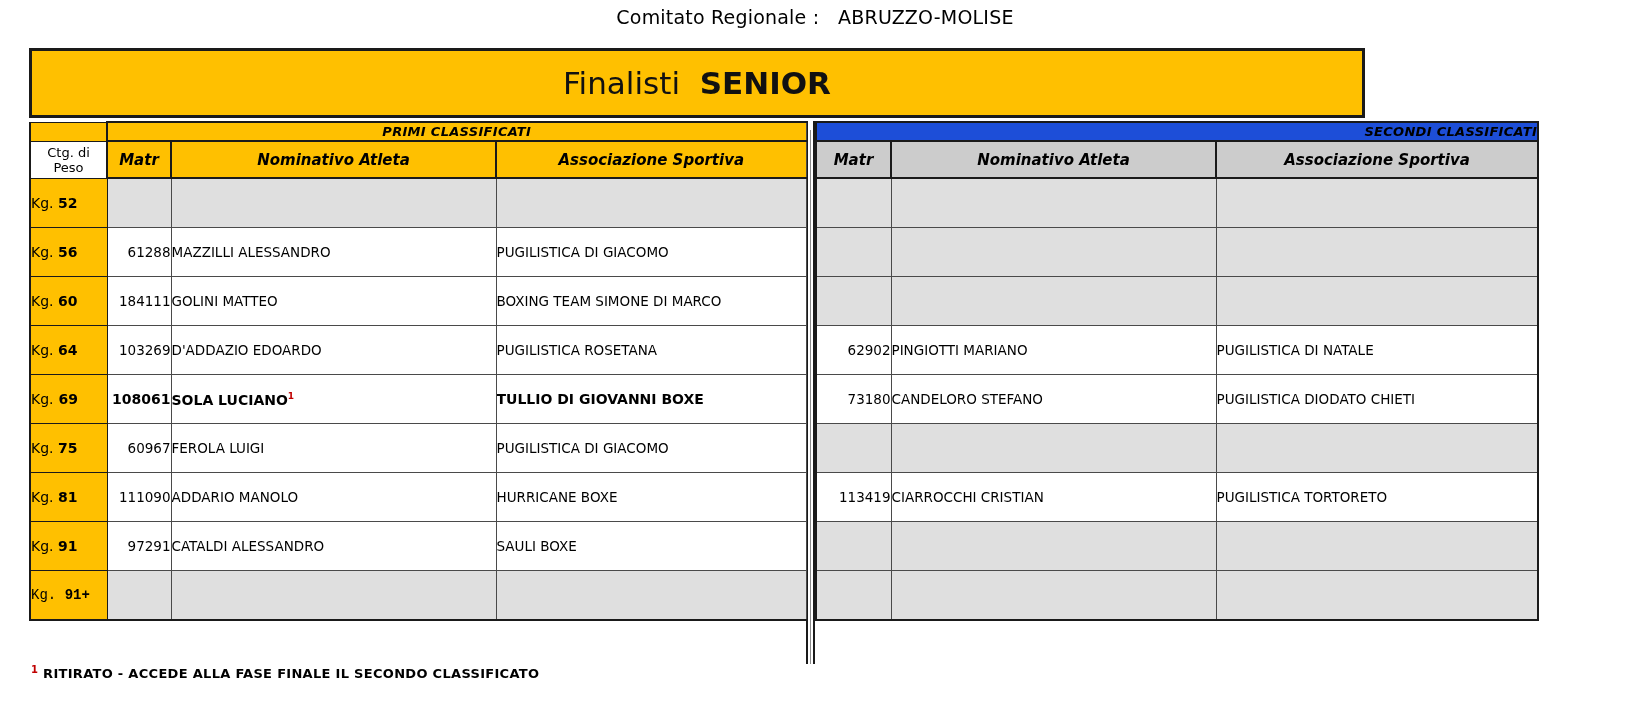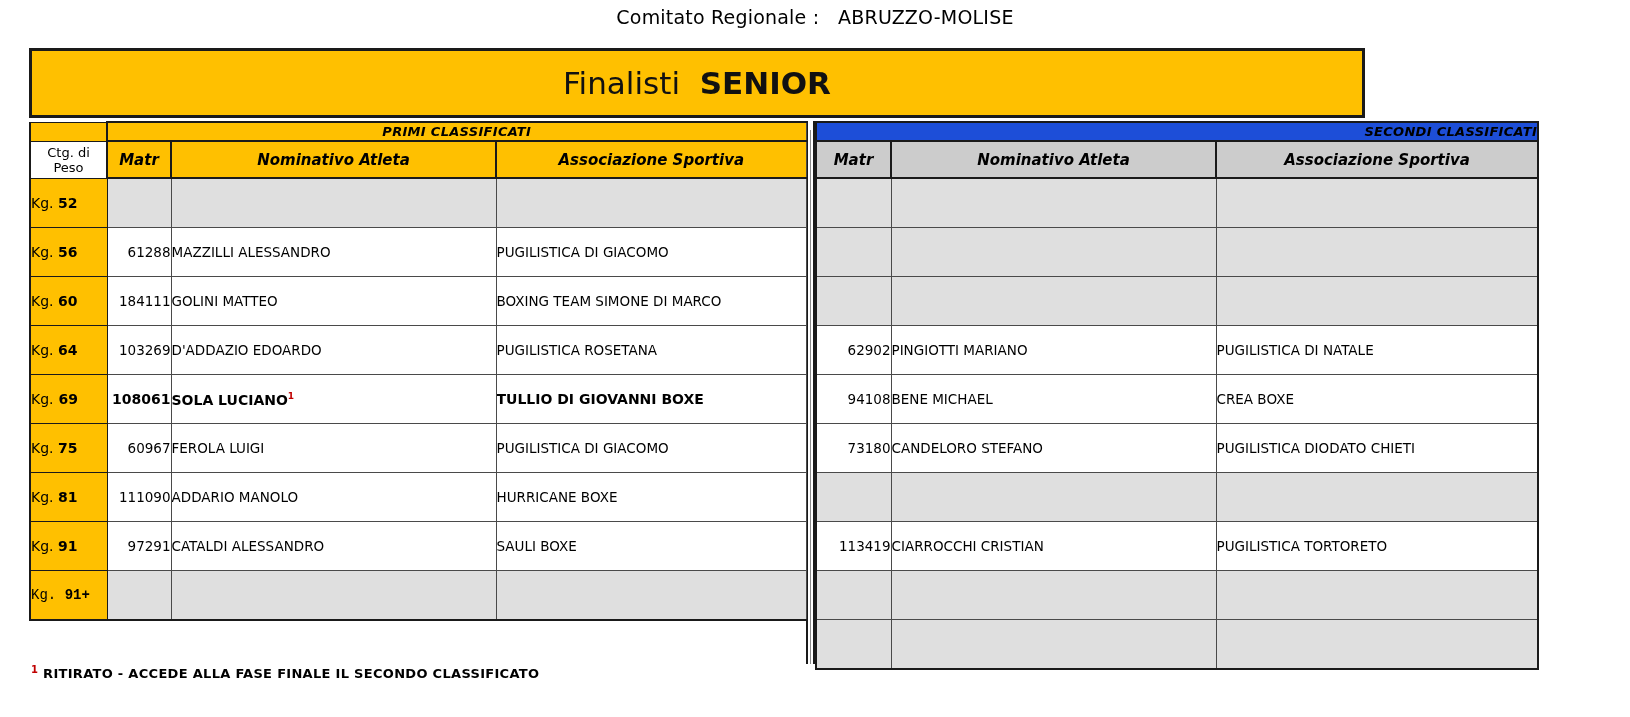--- a/index.html
+++ b/index.html
@@ -331,25 +331,20 @@
           <td class="matr edge-left empty"></td>
           <td class="nome empty"></td>
           <td class="assoc edge-right empty"></td>
         </tr>
         <tr class="datarow">
           <td class="matr edge-left">62902</td>
           <td class="nome">PINGIOTTI MARIANO</td>
           <td class="assoc edge-right">PUGILISTICA DI NATALE</td>
         </tr>
         <tr class="datarow">
-          <td class="matr edge-left">94108</td>
-          <td class="nome">BENE MICHAEL</td>
-          <td class="assoc edge-right">CREA BOXE</td>
-        </tr>
-        <tr class="datarow">
           <td class="matr edge-left">73180</td>
           <td class="nome">CANDELORO STEFANO</td>
           <td class="assoc edge-right">PUGILISTICA DIODATO CHIETI</td>
         </tr>
         <tr class="datarow">
           <td class="matr edge-left empty"></td>
           <td class="nome empty"></td>
           <td class="assoc edge-right empty"></td>
         </tr>
         <tr class="datarow">

